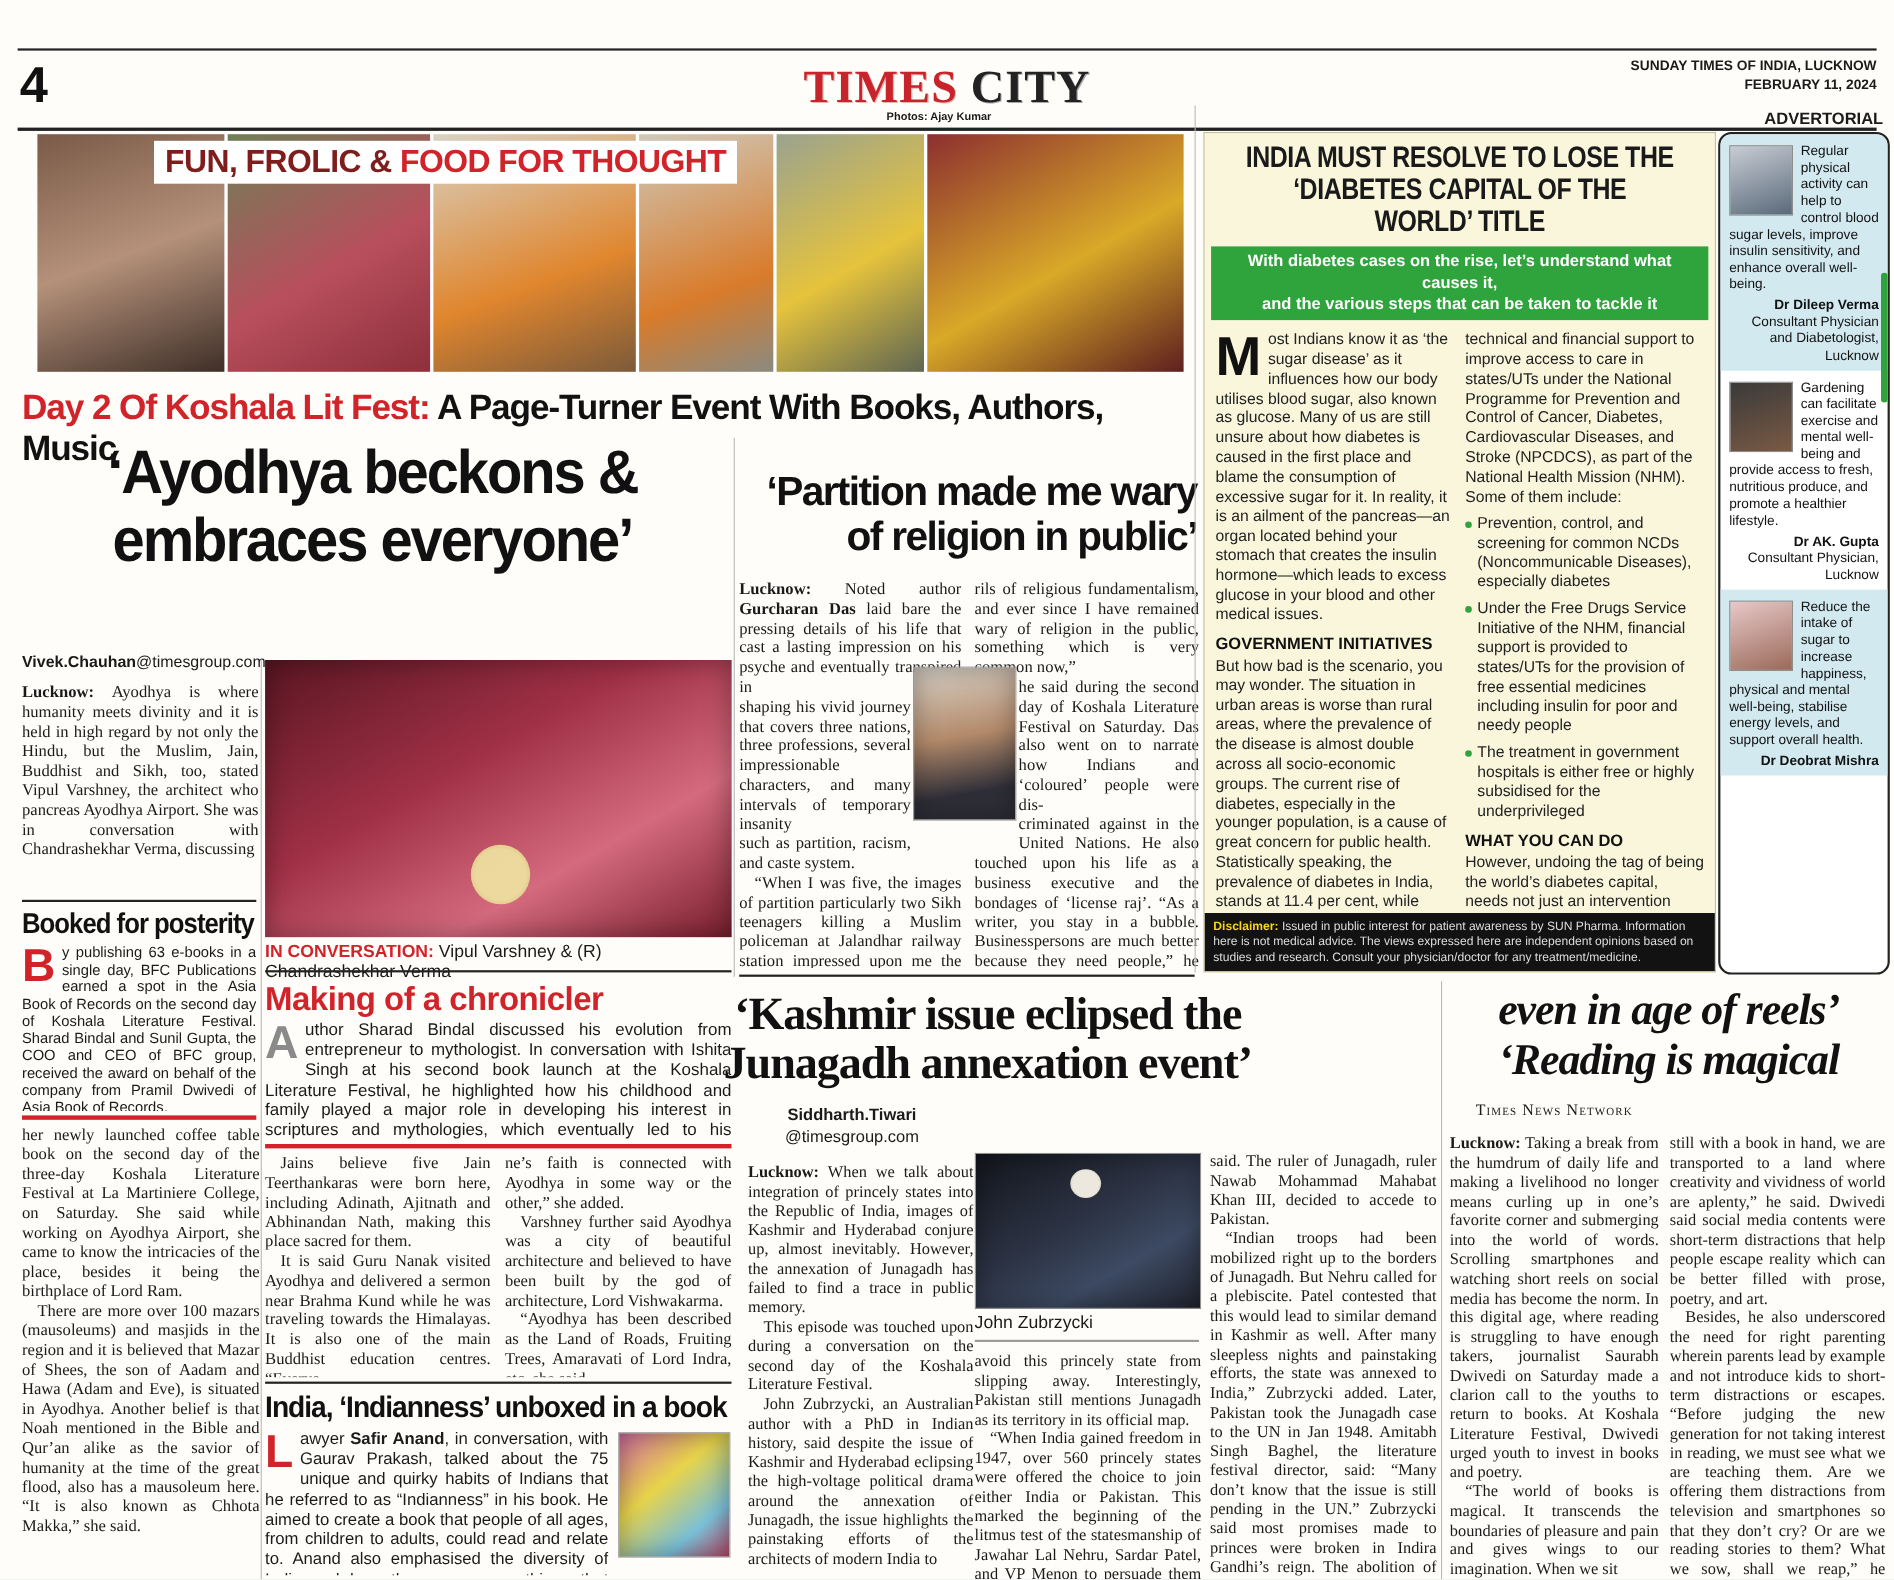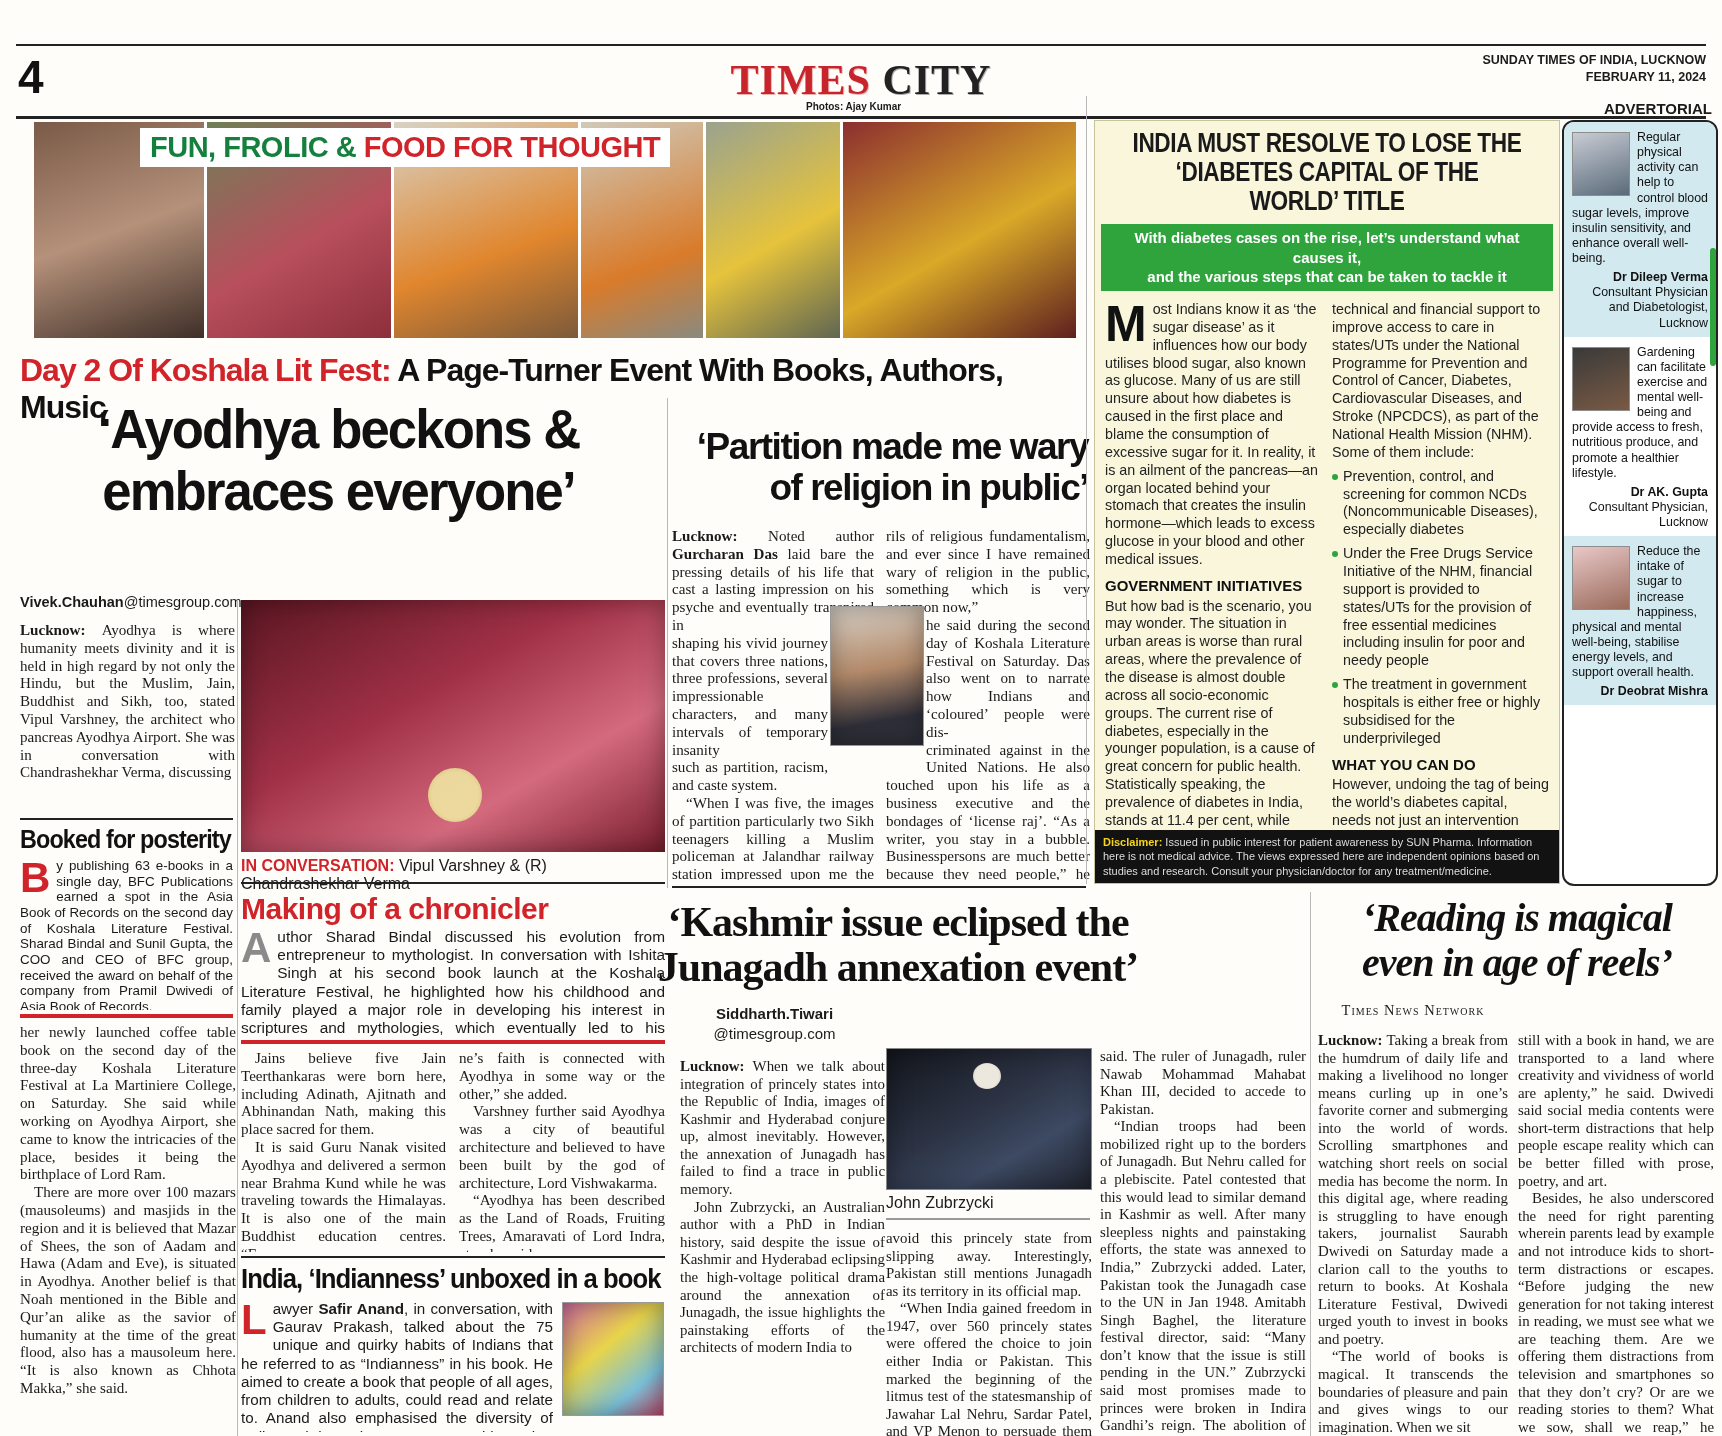--- a/index.html
+++ b/index.html
@@ -59,21 +59,21 @@
 
   <div class="abs" style="left:806px;top:101px;font-family:'Liberation Sans',sans-serif;font-weight:bold;font-size:10px;">Photos: Ajay Kumar</div>
   <div class="abs" style="left:34px;top:122px;width:1042px;height:216px;display:flex;gap:3px;background:#fff;">
     <div style="flex:0 0 170px;background:linear-gradient(160deg,#7a5a48,#b5917a 50%,#3f2f28);"></div>
     <div style="flex:0 0 184px;background:linear-gradient(150deg,#6f7f57,#b84f5c 55%,#8e2f3c);"></div>
     <div style="flex:0 0 184px;background:linear-gradient(160deg,#d8d2c4,#e0862e 60%,#7c5a3a);"></div>
     <div style="flex:0 0 122px;background:linear-gradient(160deg,#cfc9ba,#d97b2a 65%,#8a8a80);"></div>
     <div style="flex:0 0 134px;background:linear-gradient(150deg,#9aa38f,#e6c33c 55%,#5f6652);"></div>
     <div style="flex:1 1 auto;background:linear-gradient(150deg,#8c2f2f,#d9a928 55%,#5e1f1f);"></div>
     <div class="abs" style="left:106px;top:6px;background:#fff;padding:3px 10px;font-family:'Liberation Sans',sans-serif;font-weight:bold;font-size:29px;letter-spacing:-0.5px;">
-      <span style="color:#15803d;">FUN, FROLIC &amp;</span><span style="color:#d1232a;"> FOOD FOR THOUGHT</span>
+      <span style="color:#7f1d1d;">FUN, FROLIC &amp;</span><span style="color:#d1232a;"> FOOD FOR THOUGHT</span>
     </div>
   </div>
 
   <div class="abs hl" style="left:20px;top:352px;width:1060px;font-size:32px;letter-spacing:-1px;">
     <span style="color:#d1232a;">Day 2 Of Koshala Lit Fest:</span><span> A Page-Turner Event With Books, Authors, Music</span>
   </div>
   <div class="abs hl" style="left:16px;top:398px;width:645px;text-align:center;font-size:56px;line-height:1.1;letter-spacing:-2px;transform:scaleX(.94);transform-origin:center top;">
     <div>‘Ayodhya beckons &amp;</div>
     <div>embraces everyone’</div>
   </div>
@@ -217,20 +217,21 @@
   <div class="abs serif-hl" style="left:636px;top:900px;width:524px;text-align:center;font-size:42px;line-height:1.08;letter-spacing:-1px;">
     <div>‘Kashmir issue eclipsed the</div>
     <div>Junagadh annexation event’</div>
   </div>
   <div class="abs" style="left:672px;top:1004px;width:205px;text-align:center;font-family:'Liberation Sans',sans-serif;font-size:15px;line-height:1.35;">
     <div style="font-weight:bold;">Siddharth.Tiwari</div>
     <div>@timesgroup.com</div>
   </div>
   <div class="abs serifcol" style="left:680px;top:1058px;width:205px;height:378px;overflow:hidden;font-size:14.9px;">
     <p><b class="lead">Lucknow: </b><span>When we talk about integration of princely states into the Republic of India, images of Kashmir and Hyderabad conjure up, almost inevitably. However, the annexation of Junagadh has failed to find a trace in public memory.</span></p>
+    <p>This episode was touched upon during a conversation on the second day of the Koshala Literature Festival.</p>
     <p>John Zubrzycki, an Australian author with a PhD in Indian history, said despite the issue of Kashmir and Hyderabad eclipsing the high-voltage political drama around the annexation of Junagadh, the issue highlights the painstaking efforts of the architects of modern India to</p>
   </div>
   <div class="abs" style="left:886px;top:1048px;width:206px;height:388px;overflow:hidden;">
     <div class="photo" style="position:relative;width:204px;height:140px;border:1px solid #888;background:linear-gradient(150deg,#14161d,#2c3344 45%,#3d4a63 70%,#20242e);">
       <div style="position:absolute;left:42%;top:10%;width:28px;height:26px;border-radius:50%;background:radial-gradient(circle,#ece8de 0 60%,#b9b4a6);"></div>
     </div>
     <div style="font-family:'Liberation Sans',sans-serif;font-size:16px;margin:4px 0 6px 0;">John Zubrzycki</div>
     <div style="background:#9a9a9a;height:2px;width:204px;margin-bottom:10px;"></div>
     <div class="serifcol" style="font-size:14.9px;">
       <p class="noind">avoid this princely state from slipping away. Interestingly, Pakistan still mentions Junagadh as its territory in its official map.</p>
@@ -238,22 +239,22 @@
     </div>
   </div>
   <div class="abs serifcol" style="left:1100px;top:1048px;width:206px;height:388px;overflow:hidden;font-size:14.9px;">
     <p class="noind">said. The ruler of Junagadh, ruler Nawab Mohammad Mahabat Khan III, decided to accede to Pakistan.</p>
     <p>“Indian troops had been mobilized right up to the borders of Junagadh. But Nehru called for a plebiscite. Patel contested that this would lead to similar demand in Kashmir as well. After many sleepless nights and painstaking efforts, the state was annexed to India,” Zubrzycki added. Later, Pakistan took the Junagadh case to the UN in Jan 1948. Amitabh Singh Baghel, the literature festival director, said: “Many don’t know that the issue is still pending in the UN.” Zubrzycki said most promises made to princes were broken in Indira Gandhi’s reign. The abolition of privy purses is one of them.</p>
   </div>
 
   <div class="vrule" style="left:1310px;top:892px;height:544px;"></div>
 
   <div class="abs serif-hl" style="left:1318px;top:896px;width:398px;text-align:center;font-style:italic;font-size:40px;line-height:1.12;letter-spacing:-1px;">
+    <div>even in age of reels’</div>
     <div>‘Reading is magical</div>
-    <div>even in age of reels’</div>
   </div>
   <div class="abs small-caps" style="left:1318px;top:1002px;width:190px;text-align:center;font-size:14.5px;">Times News Network</div>
   <div class="abs serifcol" style="left:1318px;top:1032px;width:190px;height:404px;overflow:hidden;font-size:14.9px;">
     <p><b class="lead">Lucknow: </b><span>Taking a break from the humdrum of daily life and making a livelihood no longer means curling up in one’s favorite corner and submerging into the world of words. Scrolling smartphones and watching short reels on social media has become the norm. In this digital age, where reading is struggling to have enough takers, journalist Saurabh Dwivedi on Saturday made a clarion call to the youths to return to books. At Koshala Literature Festival, Dwivedi urged youth to invest in books and poetry.</span></p>
     <p>“The world of books is magical. It transcends the boundaries of pleasure and pain and gives wings to our imagination. When we sit</p>
   </div>
   <div class="abs serifcol" style="left:1518px;top:1032px;width:196px;height:404px;overflow:hidden;font-size:14.9px;">
     <p class="noind">still with a book in hand, we are transported to a land where creativity and vividness of world are aplenty,” he said. Dwivedi said social media contents were short-term distractions that help people escape reality which can be better filled with prose, poetry, and art.</p>
     <p>Besides, he also underscored the need for right parenting wherein parents lead by example and not introduce kids to short-term distractions or escapes. “Before judging the new generation for not taking interest in reading, we must see what we are teaching them. Are we offering them distractions from television and smartphones so that they don’t cry? Or are we reading stories to them? What we sow, shall we reap,” he added.</p>
   </div>

